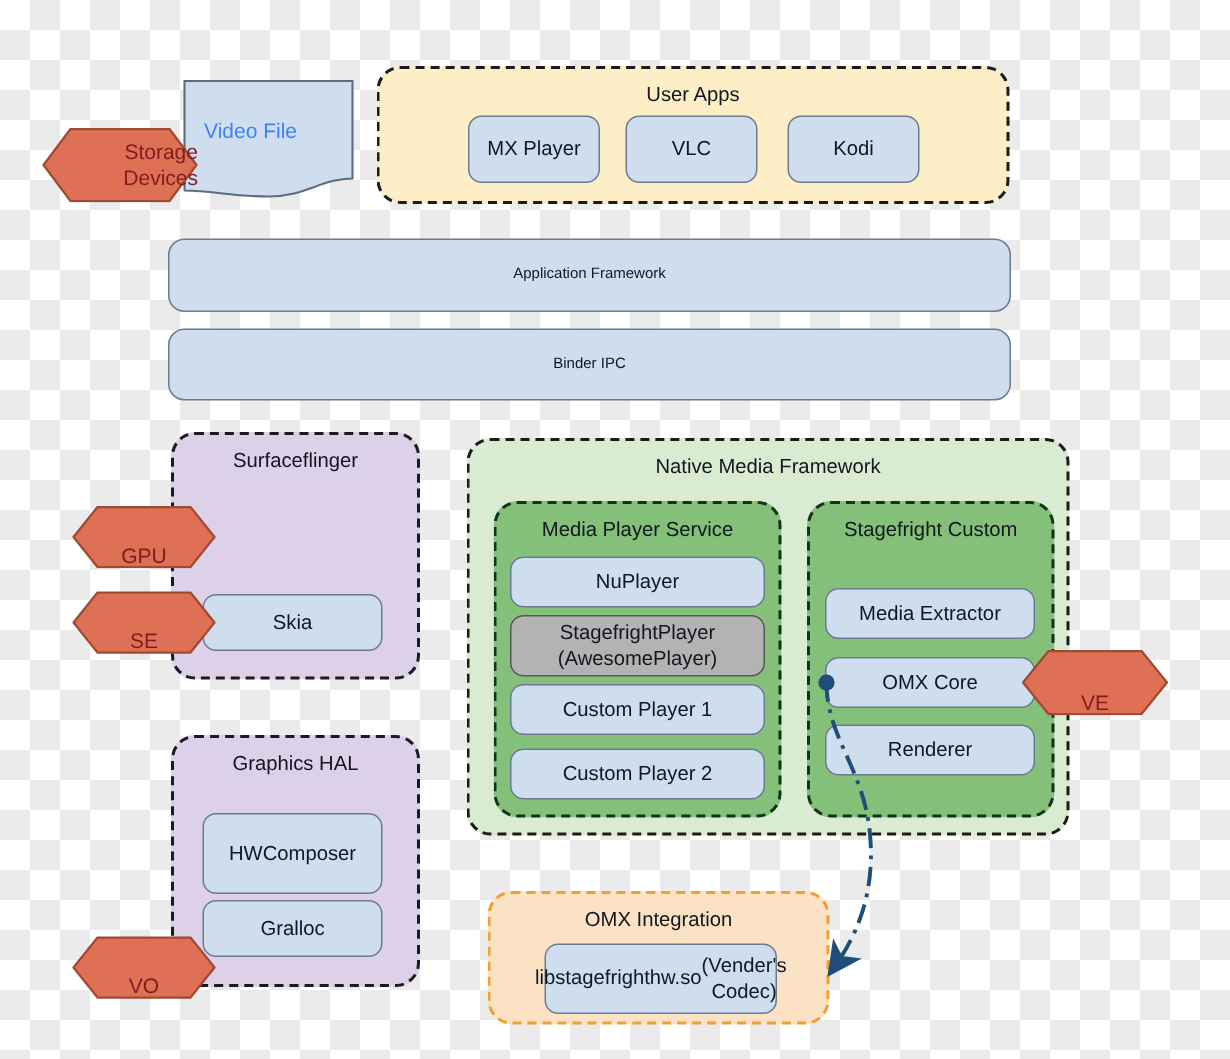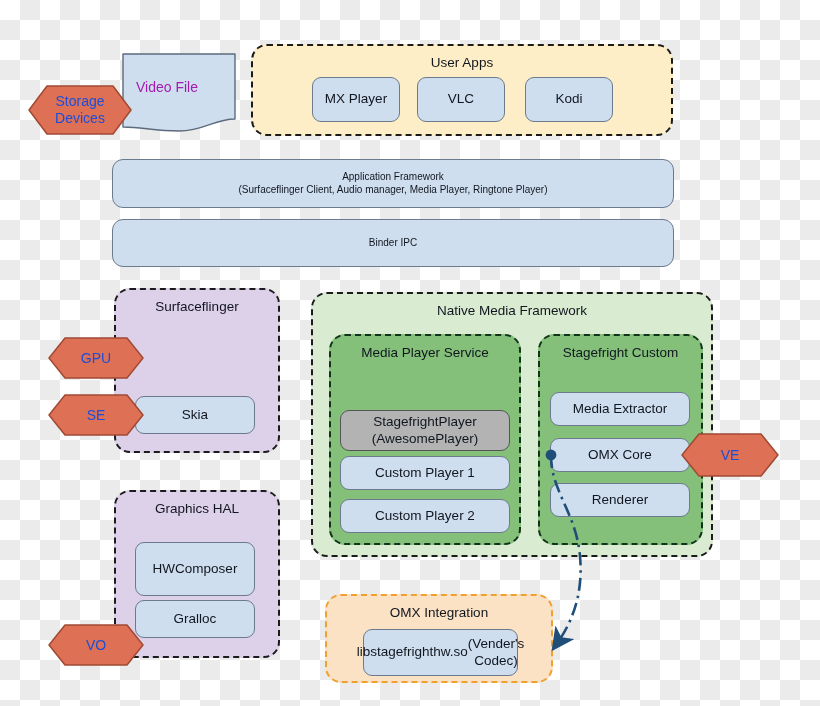--- a/index.html
+++ b/index.html
@@ -85,38 +85,38 @@
   }
   .hexwrap {
     position: absolute;
     z-index: 6;
   }
   .hexwrap svg { display: block; }
   .hexwrap .hex-label {
     position: absolute;
     inset: 0;
     display: flex;
-    align-items: center;
+    align-items: flex-end;
     justify-content: center;
     text-align: center;
     font-size: 14px;
-    color: #1d4ed8;
+    color: #7f1d1d;
     line-height: 1.2;
     pointer-events: none;
   }
 
   
   .docwrap { position: absolute; z-index: 4; }
   .docwrap svg { display: block; }
   .docwrap .doc-label {
     position: absolute;
     left: 14px;
     top: 26px;
     font-size: 14px;
-    color: #a21caf;
+    color: #3b82f6;
   }
 
   #connector { position: absolute; left: 0; top: 0; pointer-events: none; z-index: 7; }
 </style>
 </head>
 <body>
 
 <div id="canvas">
 
   <div class="docwrap" style="left:122px; top:53px; width:114px; height:82px;">
@@ -144,21 +144,20 @@
   </div>
   <div class="node box" style="left:525px; top:77px; width:88px; height:45px;">
     <span>Kodi</span>
   </div>
   <div class="node box" style="left:417px; top:77px; width:88px; height:45px;">
     <span>VLC</span>
   </div>
 
   <div class="node bar" style="left:112px; top:159px; width:562px; height:49px; flex-direction:column;">
     <span>Application Framework</span>
-    <span>(Surfaceflinger Client, Audio manager, Media Player, Ringtone Player)</span>
   </div>
 
   <div class="node bar" style="left:112px; top:219px; width:562px; height:48px;">
     <span>Binder IPC</span>
   </div>
 
   <div class="node group grp-purple" style="left:114px; top:288px; width:166px; height:165px;">
     <div class="group-title">Surfaceflinger</div>
   </div>
   <div class="node box" style="left:135px; top:396px; width:120px; height:38px;">
@@ -195,20 +194,23 @@
     </svg>
     <div class="hex-label">VO</div>
   </div>
 
   <div class="node group grp-native" style="left:311px; top:292px; width:402px; height:265px;">
     <div class="group-title">Native Media Framework</div>
   </div>
 
   <div class="node group grp-green" style="left:329px; top:334px; width:192px; height:211px;">
     <div class="group-title">Media Player Service</div>
+  </div>
+  <div class="node box" style="left:340px; top:371px; width:170px; height:34px;">
+    <span>NuPlayer</span>
   </div>
   <div class="node box grey" style="left:340px; top:410px; width:170px; height:41px; flex-direction:column;">
     <span>StagefrightPlayer</span>
     <span>(AwesomePlayer)</span>
   </div>
   <div class="node box" style="left:340px; top:456px; width:170px; height:34px;">
     <span>Custom Player 1</span>
   </div>
   <div class="node box" style="left:340px; top:499px; width:170px; height:34px;">
     <span>Custom Player 2</span>

